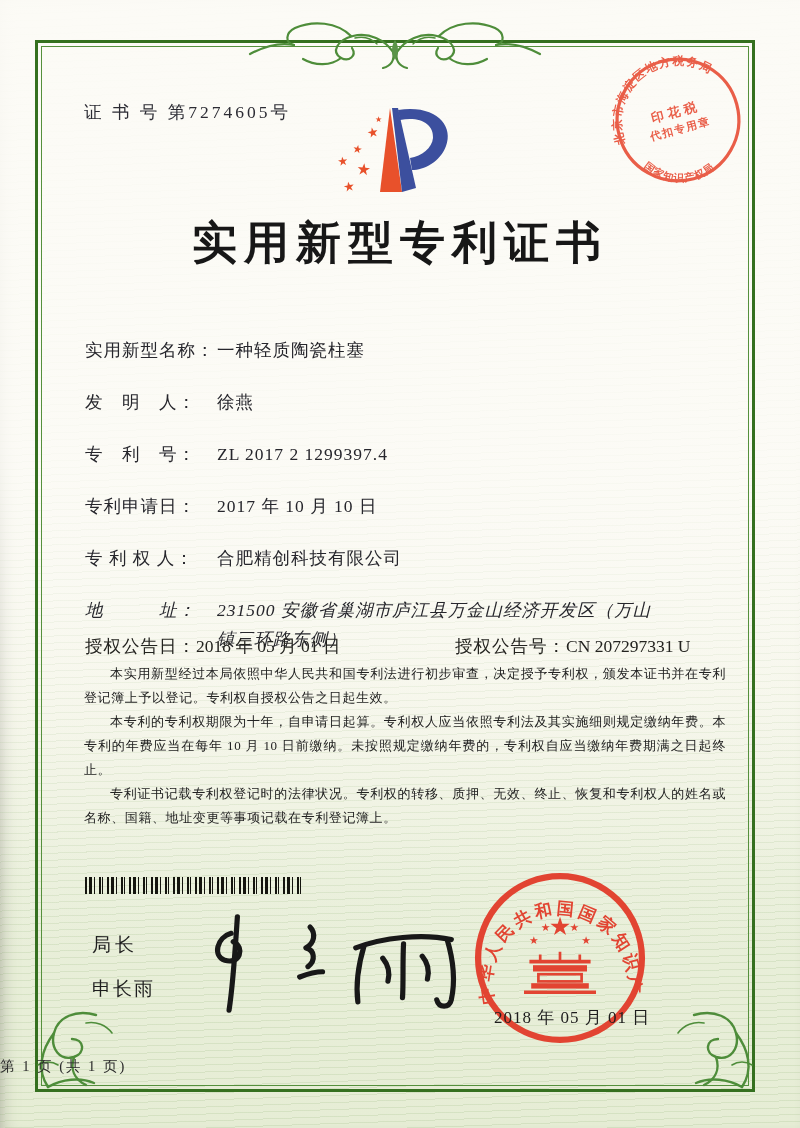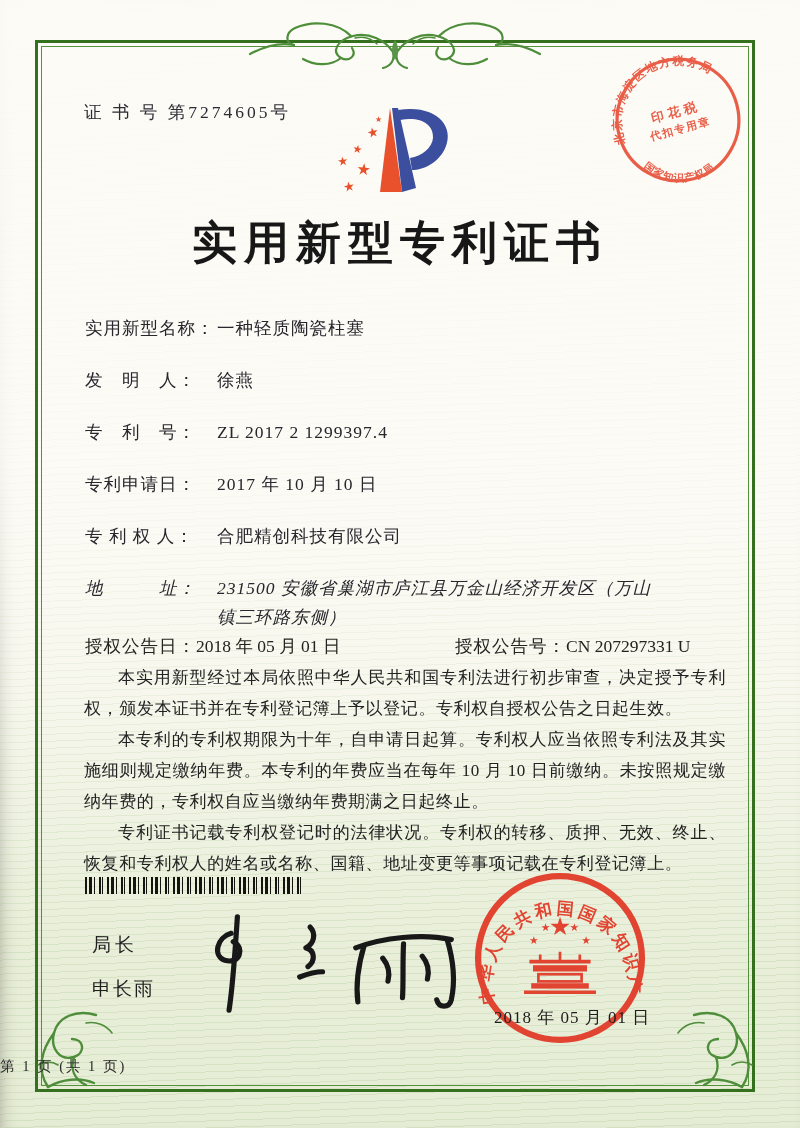--- a/index.html
+++ b/index.html
@@ -41,34 +41,34 @@
   .logo{position:absolute;left:328px;top:100px;width:160px;height:100px;}
 
   .tax-stamp{position:absolute;left:610px;top:52px;width:136px;height:136px;opacity:.92;}
 
   .title{
     position:absolute;left:0;top:213px;width:800px;text-align:center;
     font-size:45px;font-weight:bold;letter-spacing:7px;color:#171717;
     font-family:"Liberation Serif","DejaVu Serif",serif;
   }
 
-  .fields{position:absolute;left:85px;top:314px;width:645px;}
+  .fields{position:absolute;left:85px;top:336px;width:645px;}
   .field-row{margin-bottom:24px;line-height:28px;font-size:17.5px;white-space:nowrap;}
   .field-row .lbl{display:inline-block;width:132px;letter-spacing:1px;color:#26262c;vertical-align:top;}
   .field-row .val{letter-spacing:1px;color:#26262c;}
   .field-row.address{white-space:normal;margin-bottom:0;font-style:italic;}
   .field-row.address .val{display:inline-block;width:452px;line-height:29px;vertical-align:top;}
 
   .grant-row{position:absolute;left:85px;top:632px;width:645px;font-size:17.5px;line-height:28px;white-space:nowrap;}
   .grant-row .lbl{letter-spacing:1px;text-align:center;}
   .grant-no{position:absolute;left:370px;top:0;}
 
   .paragraphs{position:absolute;left:84px;top:662px;width:642px;}
   .paragraphs p{
-    margin:0;font-size:17px;line-height:31px;letter-spacing:.6px;
+    margin:0;font-size:13px;line-height:24px;letter-spacing:.6px;
     text-align:justify;text-indent:2em;color:#222;
   }
 
   .barcode{
     position:absolute;left:85px;top:877px;width:216px;height:17px;
     background:repeating-linear-gradient(90deg,
       #15150f 0 2px, rgba(0,0,0,0) 2px 4px,
       #15150f 4px 7px, rgba(0,0,0,0) 7px 9px,
       #15150f 9px 10px, rgba(0,0,0,0) 10px 14px,
       #15150f 14px 16px, rgba(0,0,0,0) 16px 17px,

